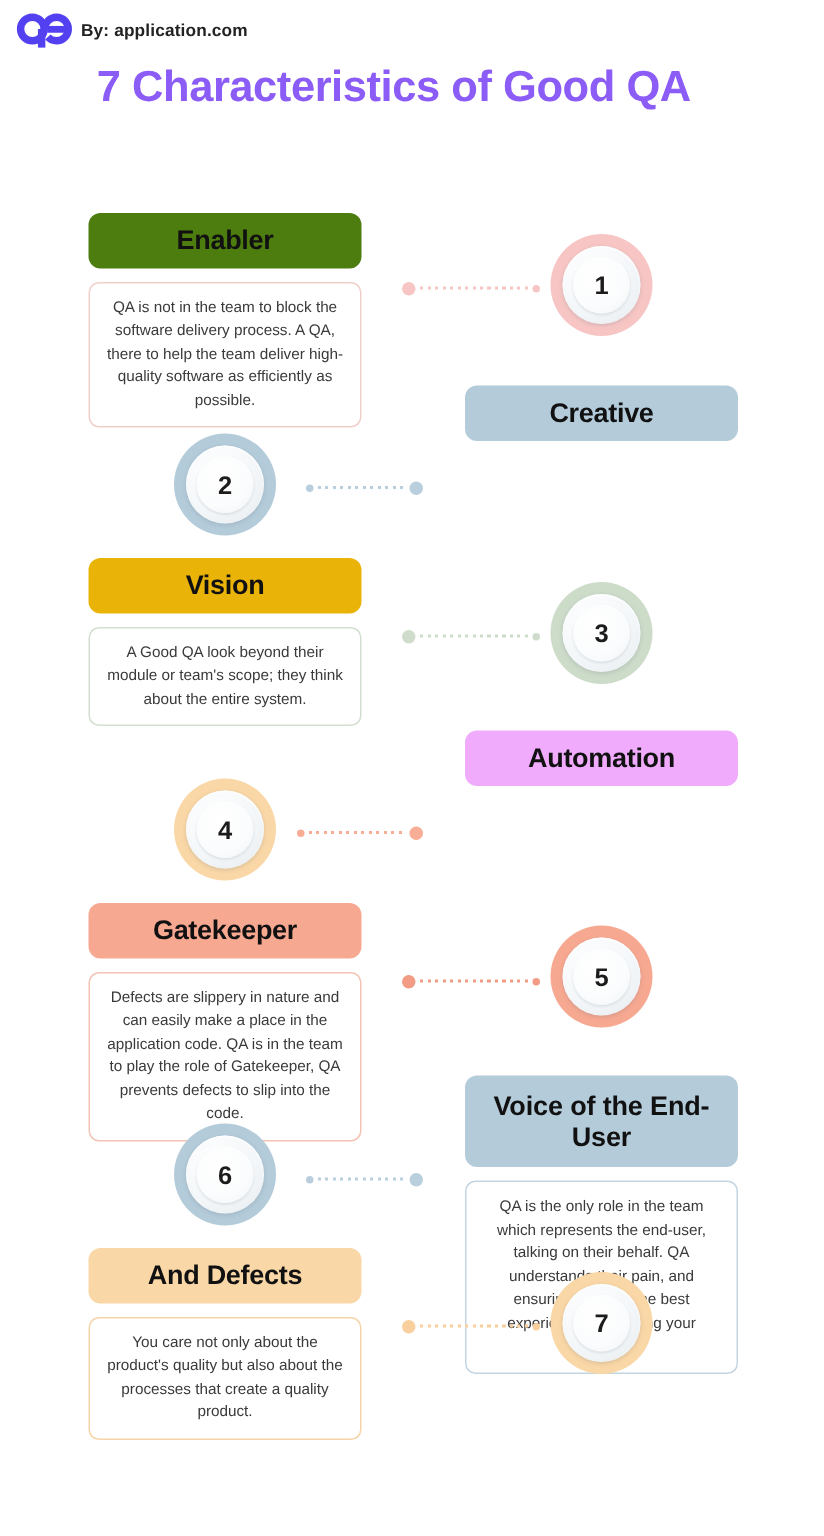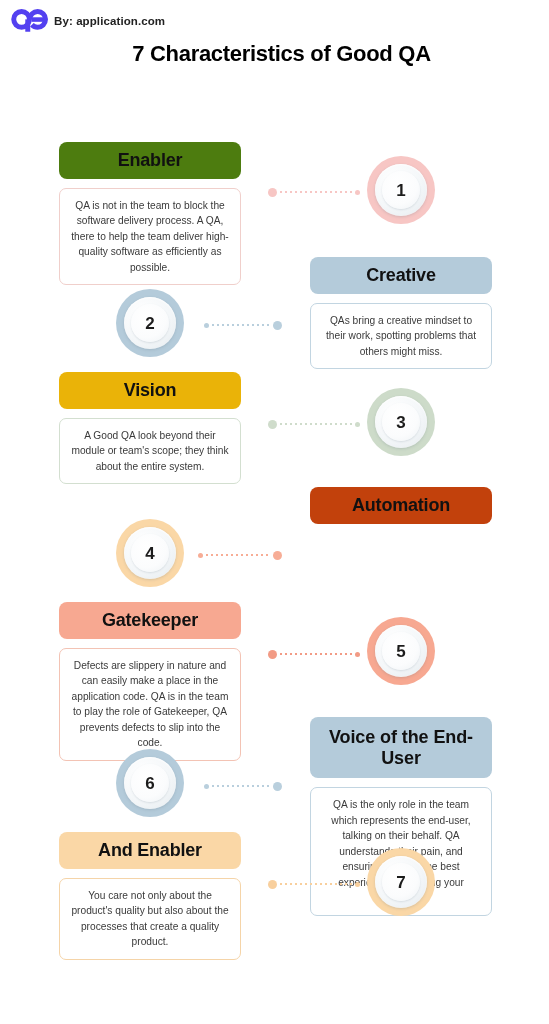--- a/index.html
+++ b/index.html
@@ -35,28 +35,28 @@
   .brand-credit {
     font-size: 11.5px;
     font-weight: 600;
     color: #222222;
     letter-spacing: 0.1px;
     white-space: nowrap;
   }
 
   .page-title {
     position: absolute;
-    left: 31px;
+    left: 12px;
     top: 40px;
     width: 501px;
     text-align: center;
-    font-size: 22px;
+    font-size: 29px;
     line-height: 1.28;
     font-weight: 800;
-    color: #000000;
+    color: #8b5cf6;
     letter-spacing: -0.3px;
   }
 
   .block {
     position: absolute;
     width: 182px;
   }
   .block.left  { left: 59px;  }
   .block.right { left: 310px; }
 
@@ -176,21 +176,20 @@
         </div>
       </div>
     </div>
     <div class="connector" style="top: 186px; left: 268px; width: 92px;">
       <span class="cap" style="background: rgb(247, 198, 196);"></span>
       <span class="dline" style="background-image: repeating-linear-gradient(to right, rgb(247, 198, 196) 0px, rgb(247, 198, 196) 2px, transparent 2px, transparent 5px);"></span>
       <span class="cap small" style="background: rgb(247, 198, 196);"></span>
     </div>
     <div class="block right" style="top: 257px;">
       <div class="block-header" style="background: rgb(180, 203, 218);">Creative</div>
-      <div class="block-body" style="border-color: rgb(194, 213, 225);">QAs bring a creative mindset to their work, spotting problems that others might miss.</div>
     </div>
     <div class="medallion" style="top: 289px; left: 116px; background: rgb(180, 203, 218);">
       <div class="ring-inner">
         <div class="ring-core">
           <span class="num">2</span>
         </div>
       </div>
     </div>
     <div class="connector" style="top: 319px; left: 204px; width: 78px;">
       <span class="cap small" style="background: rgb(185, 207, 221);"></span>
@@ -207,21 +206,21 @@
           <span class="num">3</span>
         </div>
       </div>
     </div>
     <div class="connector" style="top: 418px; left: 268px; width: 92px;">
       <span class="cap" style="background: rgb(207, 220, 203);"></span>
       <span class="dline" style="background-image: repeating-linear-gradient(to right, rgb(207, 220, 203) 0px, rgb(207, 220, 203) 2px, transparent 2px, transparent 5px);"></span>
       <span class="cap small" style="background: rgb(207, 220, 203);"></span>
     </div>
     <div class="block right" style="top: 487px;">
-      <div class="block-header" style="background: #c2410c;">Automation</div>
+      <div class="block-header" style="background: #f0abfc;">Automation</div>
     </div>
     <div class="medallion" style="top: 519px; left: 116px; background: rgb(250, 215, 166);">
       <div class="ring-inner">
         <div class="ring-core">
           <span class="num">4</span>
         </div>
       </div>
     </div>
     <div class="connector" style="top: 549px; left: 198px; width: 84px;">
       <span class="cap small" style="background: rgb(247, 173, 150);"></span>
@@ -254,21 +253,21 @@
           <span class="num">6</span>
         </div>
       </div>
     </div>
     <div class="connector" style="top: 780px; left: 204px; width: 78px;">
       <span class="cap small" style="background: rgb(185, 207, 221);"></span>
       <span class="dline" style="background-image: repeating-linear-gradient(to right, rgb(185, 207, 221) 0px, rgb(185, 207, 221) 2px, transparent 2px, transparent 5px);"></span>
       <span class="cap" style="background: rgb(185, 207, 221);"></span>
     </div>
     <div class="block left" style="top: 832px;">
-      <div class="block-header" style="background: rgb(250, 215, 166);">And Enabler</div>
+      <div class="block-header" style="background: rgb(250, 215, 166);">And Defects</div>
       <div class="block-body" style="border-color: rgb(245, 212, 168);">You care not only about the product's quality but also about the processes that create a quality product.</div>
     </div>
     <div class="medallion" style="top: 848px; left: 367px; background: rgb(250, 215, 166);">
       <div class="ring-inner">
         <div class="ring-core">
           <span class="num">7</span>
         </div>
       </div>
     </div>
     <div class="connector" style="top: 878px; left: 268px; width: 92px;">

